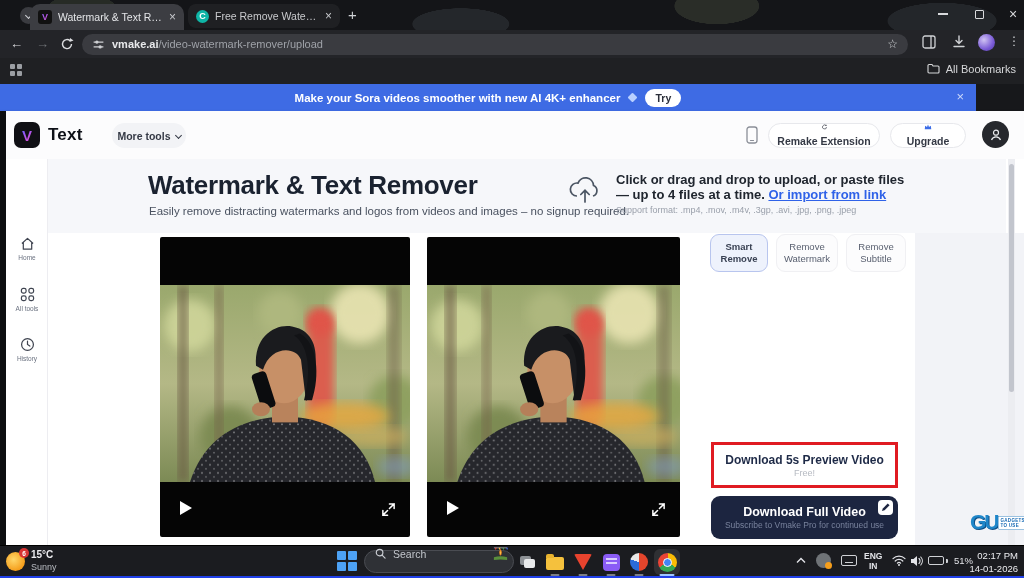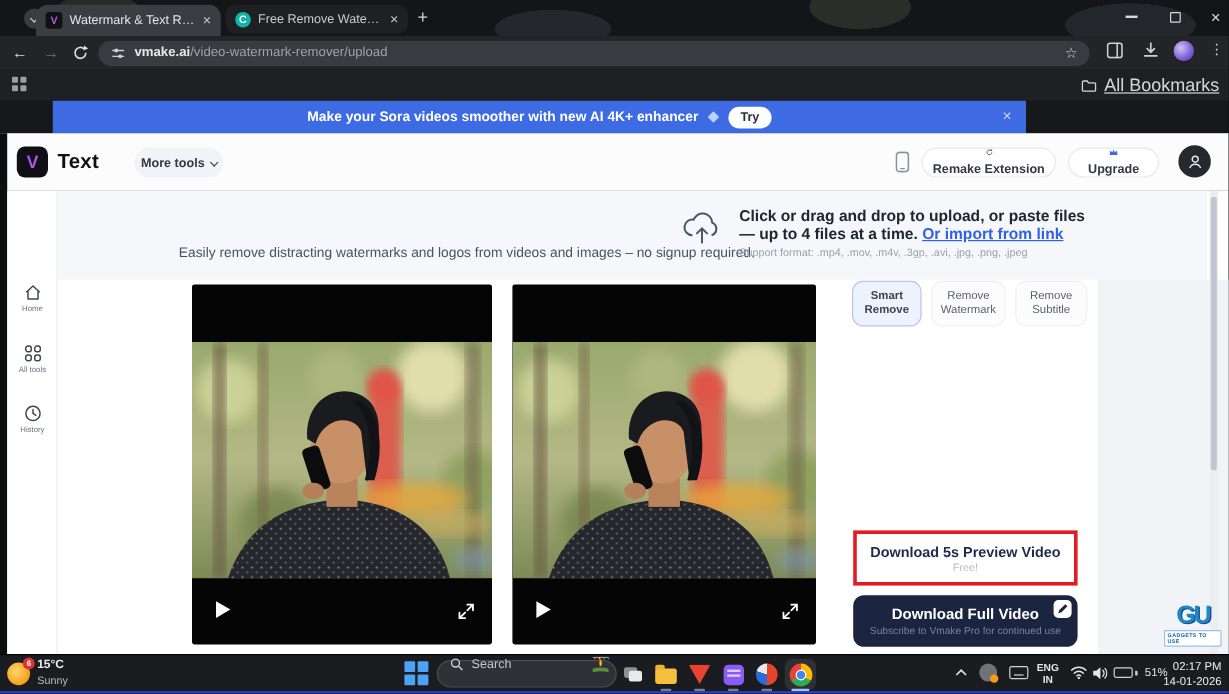--- a/index.html
+++ b/index.html
@@ -40,24 +40,24 @@
   .addr-url b{color:#e8e9eb;font-weight:700;}
   .star{color:#cfd1d4;font-size:12px;}
   .tb-ic{top:35px;color:#cfd1d4;}
   .tb-avatar{left:978px;top:34px;width:17px;height:17px;border-radius:50%;background:radial-gradient(circle at 35% 35%,#cfc2f2,#7a5bd6 60%,#4d3a9e);}
   .kebab{left:1008px;top:34px;color:#cfd1d4;font-size:12px;letter-spacing:0;}
 
   
   .bookbar{left:0;top:58px;width:1024px;height:26px;background:#1f2023;}
   .appsgrid{left:10px;top:64px;width:13px;height:13px;display:grid;grid-template-columns:5px 5px;grid-template-rows:5px 5px;gap:2px;}
   .appsgrid i{background:#9b9ea3;border-radius:1px;}
-  .allbm{right:8px;top:63px;display:flex;align-items:center;gap:6px;color:#d6d7d9;font-size:15px;text-decoration:underline;}
-
-  
-  .banner{left:0;top:84px;width:811px;height:27px;background:#3e6be4;display:flex;align-items:center;justify-content:center;gap:9px;margin-left:44px;}
+  .allbm{right:8px;top:63px;display:flex;gap:6px;color:#d6d7d9;font-size:11px;}
+
+  
+  .banner{left:0;top:84px;width:976px;height:27px;background:#3e6be4;display:flex;align-items:center;justify-content:center;gap:9px;}
   .banner-text{color:#fff;font-size:11.5px;font-weight:600;}
   .diamond{width:7px;height:7px;background:#b9d0ff;transform:rotate(45deg);border-radius:1px;}
   .try-btn{width:36px;height:18px;border-radius:9px;background:#fff;color:#2b2f3a;font-size:10.5px;font-weight:700;display:flex;align-items:center;justify-content:center;}
   .banner-close{position:absolute;right:12px;top:5px;color:#cdd9fa;font-size:13px;}
 
   
   .siteheader{left:0;top:111px;width:1024px;height:48px;background:#fcfcfd;box-shadow:0 1px 4px rgba(20,20,40,.08);}
   .vlogo{left:14px;top:11px;width:26px;height:26px;border-radius:7px;background:#101014;display:flex;align-items:center;justify-content:center;}
   .vlogo span{font-size:15px;font-weight:800;background:linear-gradient(135deg,#7e5bff 20%,#e84fd4 85%);-webkit-background-clip:text;background-clip:text;color:transparent;}
   .brand{left:48px;top:14px;font-size:17px;font-weight:800;color:#0d1017;letter-spacing:.2px;}
@@ -103,21 +103,21 @@
   .preview-btn .lb{font-size:12px;font-weight:700;color:#1e2a47;}
   .preview-btn .sb{font-size:9px;color:#b6bac2;margin-top:1px;}
   .full-btn{left:711px;top:496px;width:187px;height:43px;background:#1c2540;border-radius:9px;display:flex;flex-direction:column;align-items:center;justify-content:center;}
   .full-btn .lb{font-size:12.5px;font-weight:700;color:#fff;}
   .full-btn .sb{font-size:8.5px;color:#78829c;margin-top:1px;}
   .pro-badge{position:absolute;right:5px;top:4px;width:15px;height:15px;border-radius:4px;background:#fff;display:flex;align-items:center;justify-content:center;}
 
   .scrollbar{left:1008px;top:159px;width:7px;height:386px;background:#ecedf1;}
   .thumb{position:absolute;left:1px;top:5px;width:5px;height:228px;border-radius:3px;background:#c2c5cd;}
 
-  .credit{left:970px;top:502px;width:48px;height:40px;display:flex;flex-direction:column;align-items:center;}
+  .credit{left:970px;top:502px;width:48px;height:40px;display:flex;flex-direction:row;align-items:center;}
   .credit .gu{font-size:21px;font-weight:900;letter-spacing:-2px;color:#1f86c9;text-shadow:1px 1px 0 #0e4e86;line-height:22px;}
   .credit .cap{margin-top:1px;background:#fff;border:1px solid #9cc2e0;border-radius:1px;font-size:4.5px;font-weight:700;color:#1468b3;padding:1px 2px;letter-spacing:.3px;}
 
   
   .taskbar{left:0;top:545px;width:1024px;height:33px;background:#1b1c20;border-top:1px solid #000;}
   .blue-edge{left:0;top:576px;width:1024px;height:2px;background:#2040e8;}
   .weather{left:6px;top:549px;display:flex;gap:6px;align-items:flex-start;}
   .sun{position:relative;width:19px;height:19px;border-radius:50%;background:radial-gradient(circle at 40% 40%,#ffd76a,#f59e1b 70%);margin-top:3px;}
   .wbadge{position:absolute;right:-4px;top:-4px;width:10px;height:10px;border-radius:50%;background:#d83434;color:#fff;font-size:6.5px;font-weight:700;display:flex;align-items:center;justify-content:center;}
   .wtemp{font-size:10px;color:#ececef;font-weight:600;}
@@ -340,20 +340,21 @@
     </div>
     <div class="side-item" style="position:absolute;top:178px">
       <svg width="15" height="15" viewBox="0 0 16 16">
         <circle cx="8" cy="8" r="6.3" stroke="#3f4450" fill="none" stroke-width="1.3"></circle>
           <path d="M8 4.5V8l2.5 1.7" stroke="#3f4450" fill="none" stroke-width="1.3" stroke-linecap="round"></path>
       </svg>
       <span class="side-label">History</span>
     </div>
   </div>
 
+  <div class="abs hero-title">Watermark &amp; Text Remover</div>
   <div class="abs hero-sub">Easily remove distracting watermarks and logos from videos and images – no signup required.</div>
   <div class="abs upload">
     <svg class="cloud" width="34" height="28" viewBox="0 0 34 28">
       <path d="M9 20a6.5 6.5 0 1 1 1-12.9A8 8 0 0 1 25.5 9.5 5.6 5.6 0 0 1 25 20" stroke="#4b5563" fill="none" stroke-width="1.7"></path>
       <path d="M17 26V14.5M12.8 18.5 17 14.3l4.2 4.2" stroke="#4b5563" fill="none" stroke-width="1.7" stroke-linecap="round"></path>
     </svg>
     <div class="up-l1">Click or drag and drop to upload, or paste files</div>
     <div class="up-l1"><span>— up to 4 files at a time.</span> <span class="up-link">Or import from link</span></div>
     <div class="up-support">Support format: .mp4, .mov, .m4v, .3gp, .avi, .jpg, .png, .jpeg</div>
   </div>

